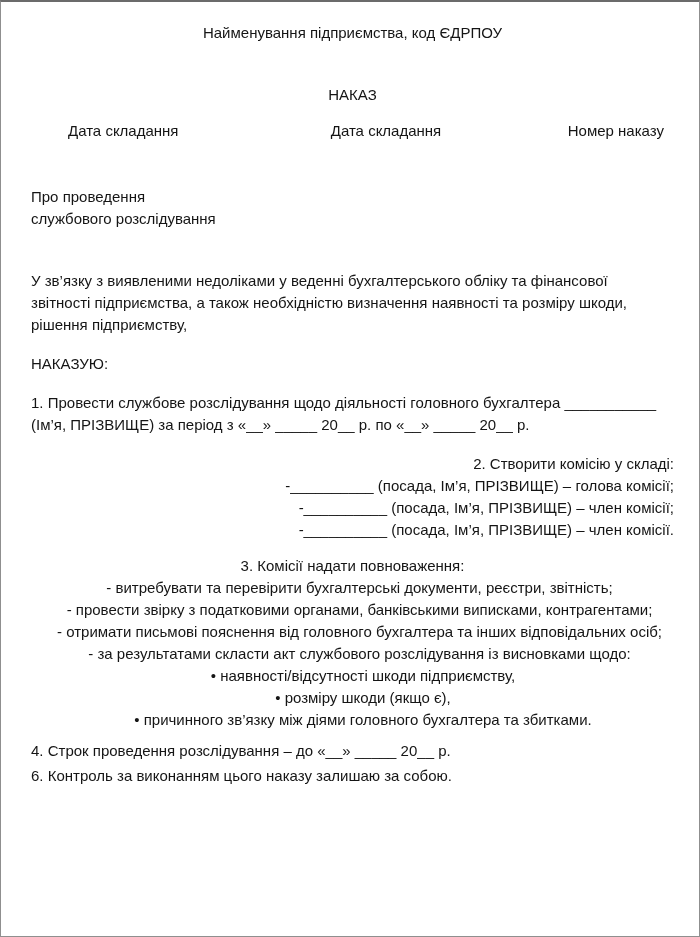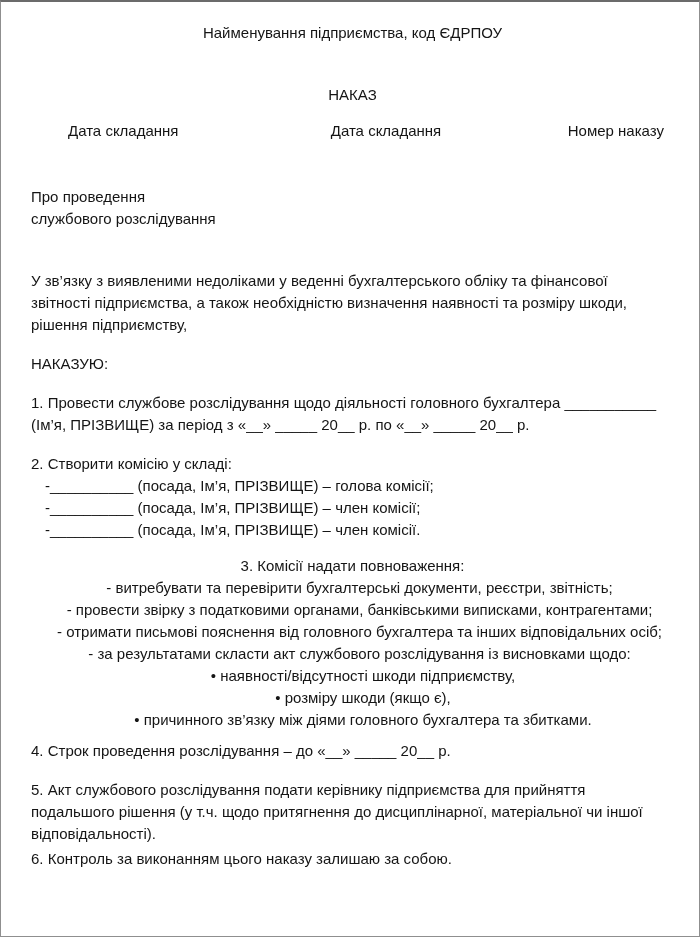--- a/index.html
+++ b/index.html
@@ -21,21 +21,21 @@
   .center { text-align: center; }
   .order-title { margin-top: 40px; }
   .meta-row { position: relative; margin-top: 14px; height: 22px; }
   .meta-date   { position: absolute; left: 37px; top: 0; }
   .meta-place  { position: absolute; left: 355px; top: 0; transform: translateX(-50%); white-space: nowrap; }
   .meta-number { position: absolute; right: 10px; top: 0; }
   .subject    { margin-top: 44px; }
   .intro      { margin-top: 40px; }
   .resolution { margin-top: 17px; }
   .item-1 { margin-top: 17px; }
-  .item-2 { margin-top: 17px; }
+  .item-2 { margin-top: 17px; text-align: right; }
   .item-3 { margin-top: 14px; text-align: center; }
   .item-4 { margin-top: 9px; }
   .item-5 { margin-top: 17px; }
   .item-6 { margin-top: 3px; }
   .signature { margin-top: 23px; }
   .indent-1 { padding-left: 14px; }
   .indent-2 { padding-left: 21px; }
   .line { white-space: nowrap; }
 </style>
 </head>
@@ -84,22 +84,17 @@
     <div class="line indent-1">- провести звірку з податковими органами, банківськими виписками, контрагентами;</div>
     <div class="line indent-1">- отримати письмові пояснення від головного бухгалтера та інших відповідальних осіб;</div>
     <div class="line indent-1">- за результатами скласти акт службового розслідування із висновками щодо:</div>
     <div class="line indent-2">• наявності/відсутності шкоди підприємству,</div>
     <div class="line indent-2">• розміру шкоди (якщо є),</div>
     <div class="line indent-2">• причинного зв’язку між діями головного бухгалтера та збитками.</div>
   </div>
 
   <div class="item-4 line">4. Строк проведення розслідування – до «__» _____ 20__ р.</div>
 
-  <div class="item-5">
-    <div class="line">5. Акт службового розслідування подати керівнику підприємства для прийняття</div>
-    <div class="line">подальшого рішення (у т.ч. щодо притягнення до дисциплінарної, матеріальної чи іншої</div>
-    <div class="line">відповідальності).</div>
-  </div>
 
   <div class="item-6 line">6. Контроль за виконанням цього наказу залишаю за собою.</div>
 
 
 </div>
 
 </body></html>

